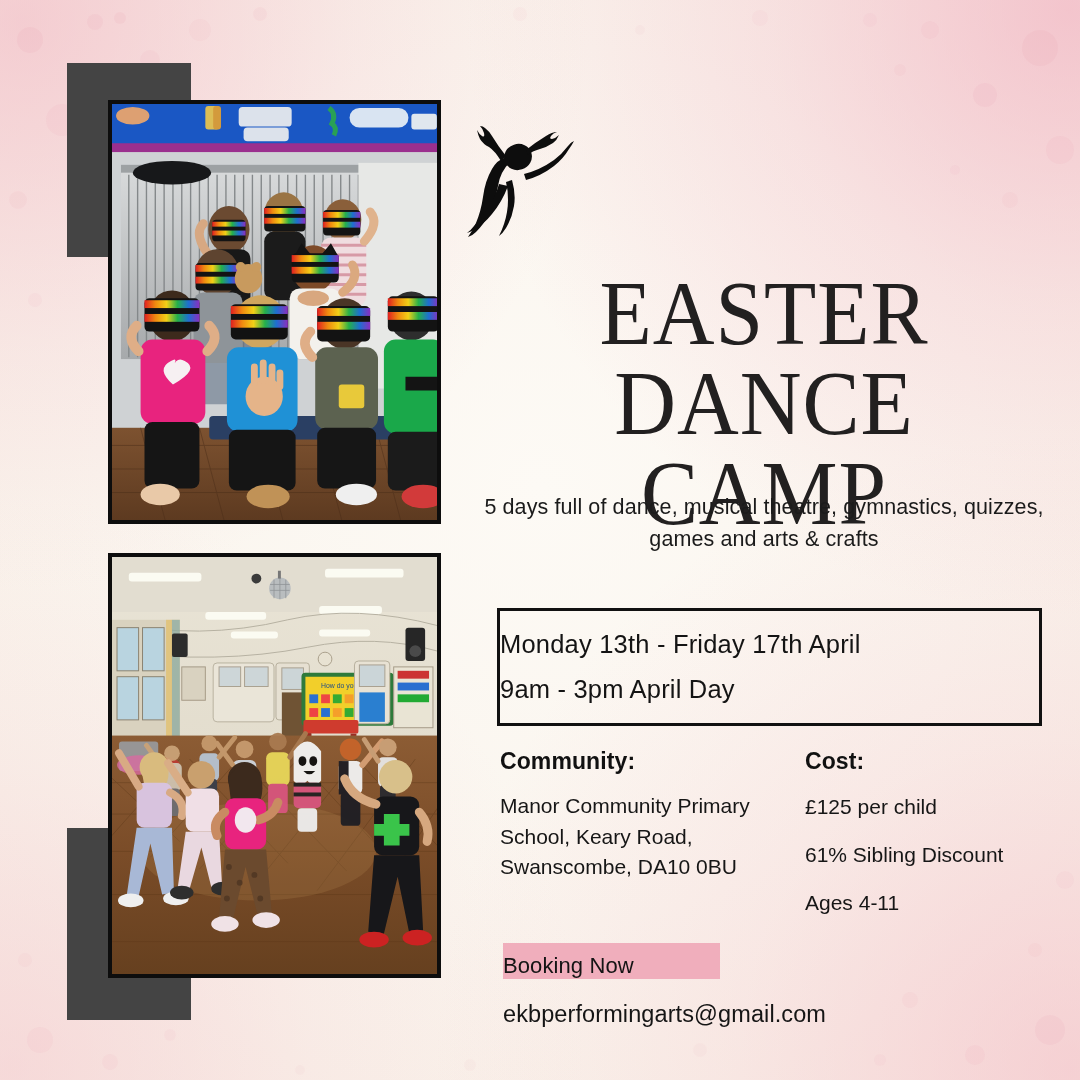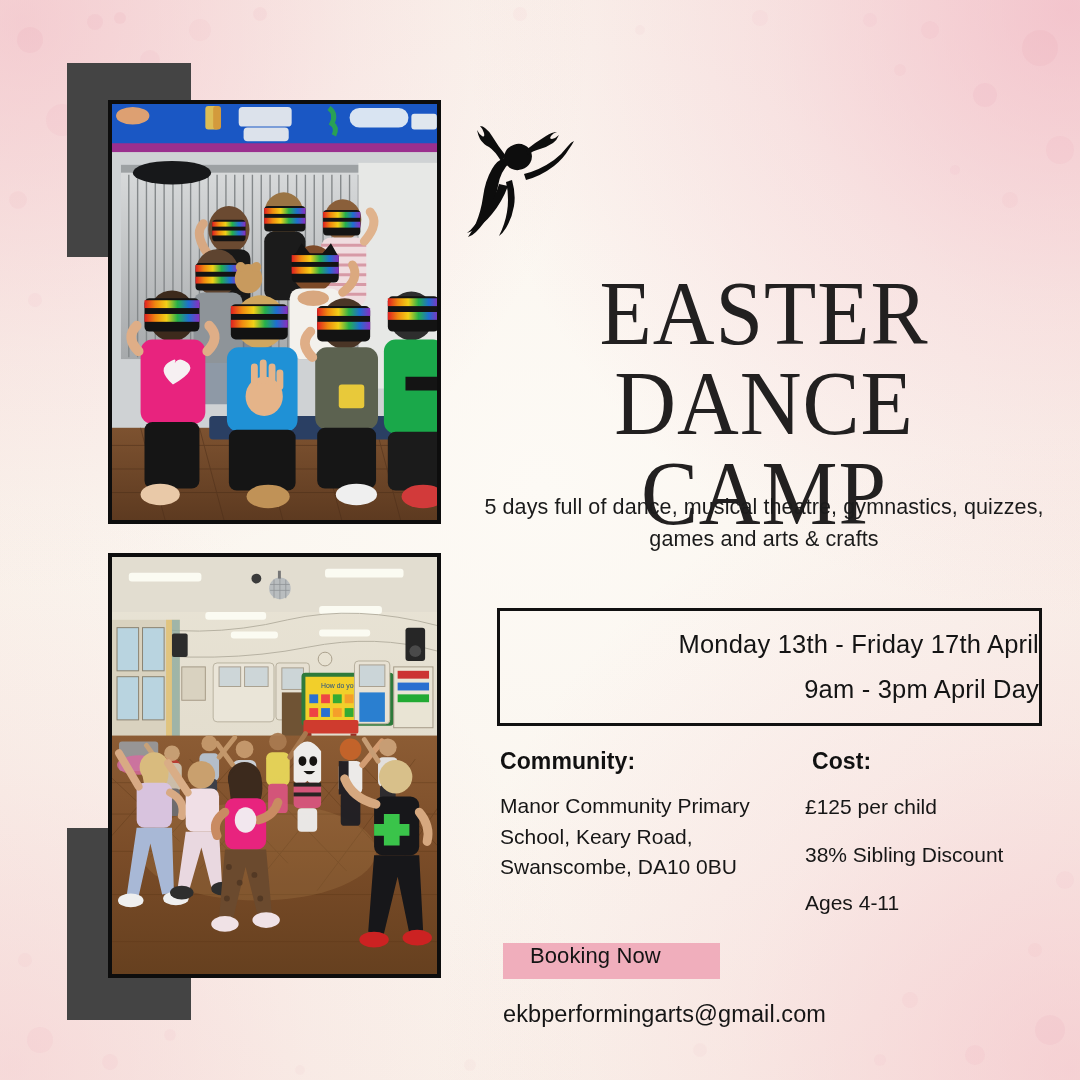--- a/index.html
+++ b/index.html
@@ -61,38 +61,38 @@
 
   #subtitle {
     position:absolute; left:0; top:492px; width:604px;
     text-align:center; color:#1b1b1b;
     font-size:21.5px; line-height:1.48; letter-spacing:.1px;
   }
 
   #date-box {
     position:absolute; left:35px; top:608px; width:545px; height:118px;
     border:3px solid #111; display:flex; flex-direction:column;
-    align-items:flex-end; justify-content:center; gap:16px;
+    align-items:flex-start; justify-content:center; gap:16px;
   }
   .date-line { font-size:25.5px; color:#141414; letter-spacing:.2px; white-space:nowrap; }
 
   #info-row { position:absolute; left:35px; top:748px; width:580px; }
   .info-col { position:absolute; top:0; }
   #col-location { left:3px;  width:270px; }
   #col-cost     { left:305px; width:270px; }
   .info-head { font-size:23px; font-weight:bold; color:#111; letter-spacing:.1px; }
   .info-body { font-size:21px; line-height:1.46; color:#161616; }
   #col-location .info-body { margin-top:16px; }
-  #col-cost .info-head { margin-left:10px; }
+  #col-cost .info-head { margin-left:3px; }
   #col-cost .info-body { margin-top:17px; margin-left:3px; }
   #cost-ages { margin-top:21px; margin-left:3px; font-size:21px; color:#161616; }
 
   #booking-badge {
     position:absolute; left:503px; top:943px; width:217px; height:36px;
-    background:#f0aebc; display:flex; align-items:flex-start; padding-left:27px;
+    background:#f0aebc; display:flex; align-items:flex-end; 
   }
   #booking-badge span { font-size:22px; color:#141414; letter-spacing:.1px; }
 
   #email {
     position:absolute; left:503px; top:1001px;
     font-size:23.5px; color:#151515; letter-spacing:.1px; white-space:nowrap;
   }
 </style>
 </head>
 <body>
@@ -539,21 +539,21 @@
     </div>
 
     <div id="info-row">
       <div class="info-col" id="col-location">
         <div class="info-head">Community:</div>
         <div class="info-body">Manor Community Primary School, Keary Road, Swanscombe, DA10 0BU</div>
       </div>
       <div class="info-col" id="col-cost">
         <div class="info-head">Cost:</div>
         <div class="info-body">£125 per child</div>
-        <div class="info-body">38% Sibling Discount</div>
+        <div class="info-body">61% Sibling Discount</div>
         <div id="cost-ages">Ages 4-11</div>
       </div>
     </div>
   </div>
 
   <div id="booking-badge">
     <span>Booking Now</span>
   </div>
 
   <div id="email">ekbperformingarts@gmail.com</div>

